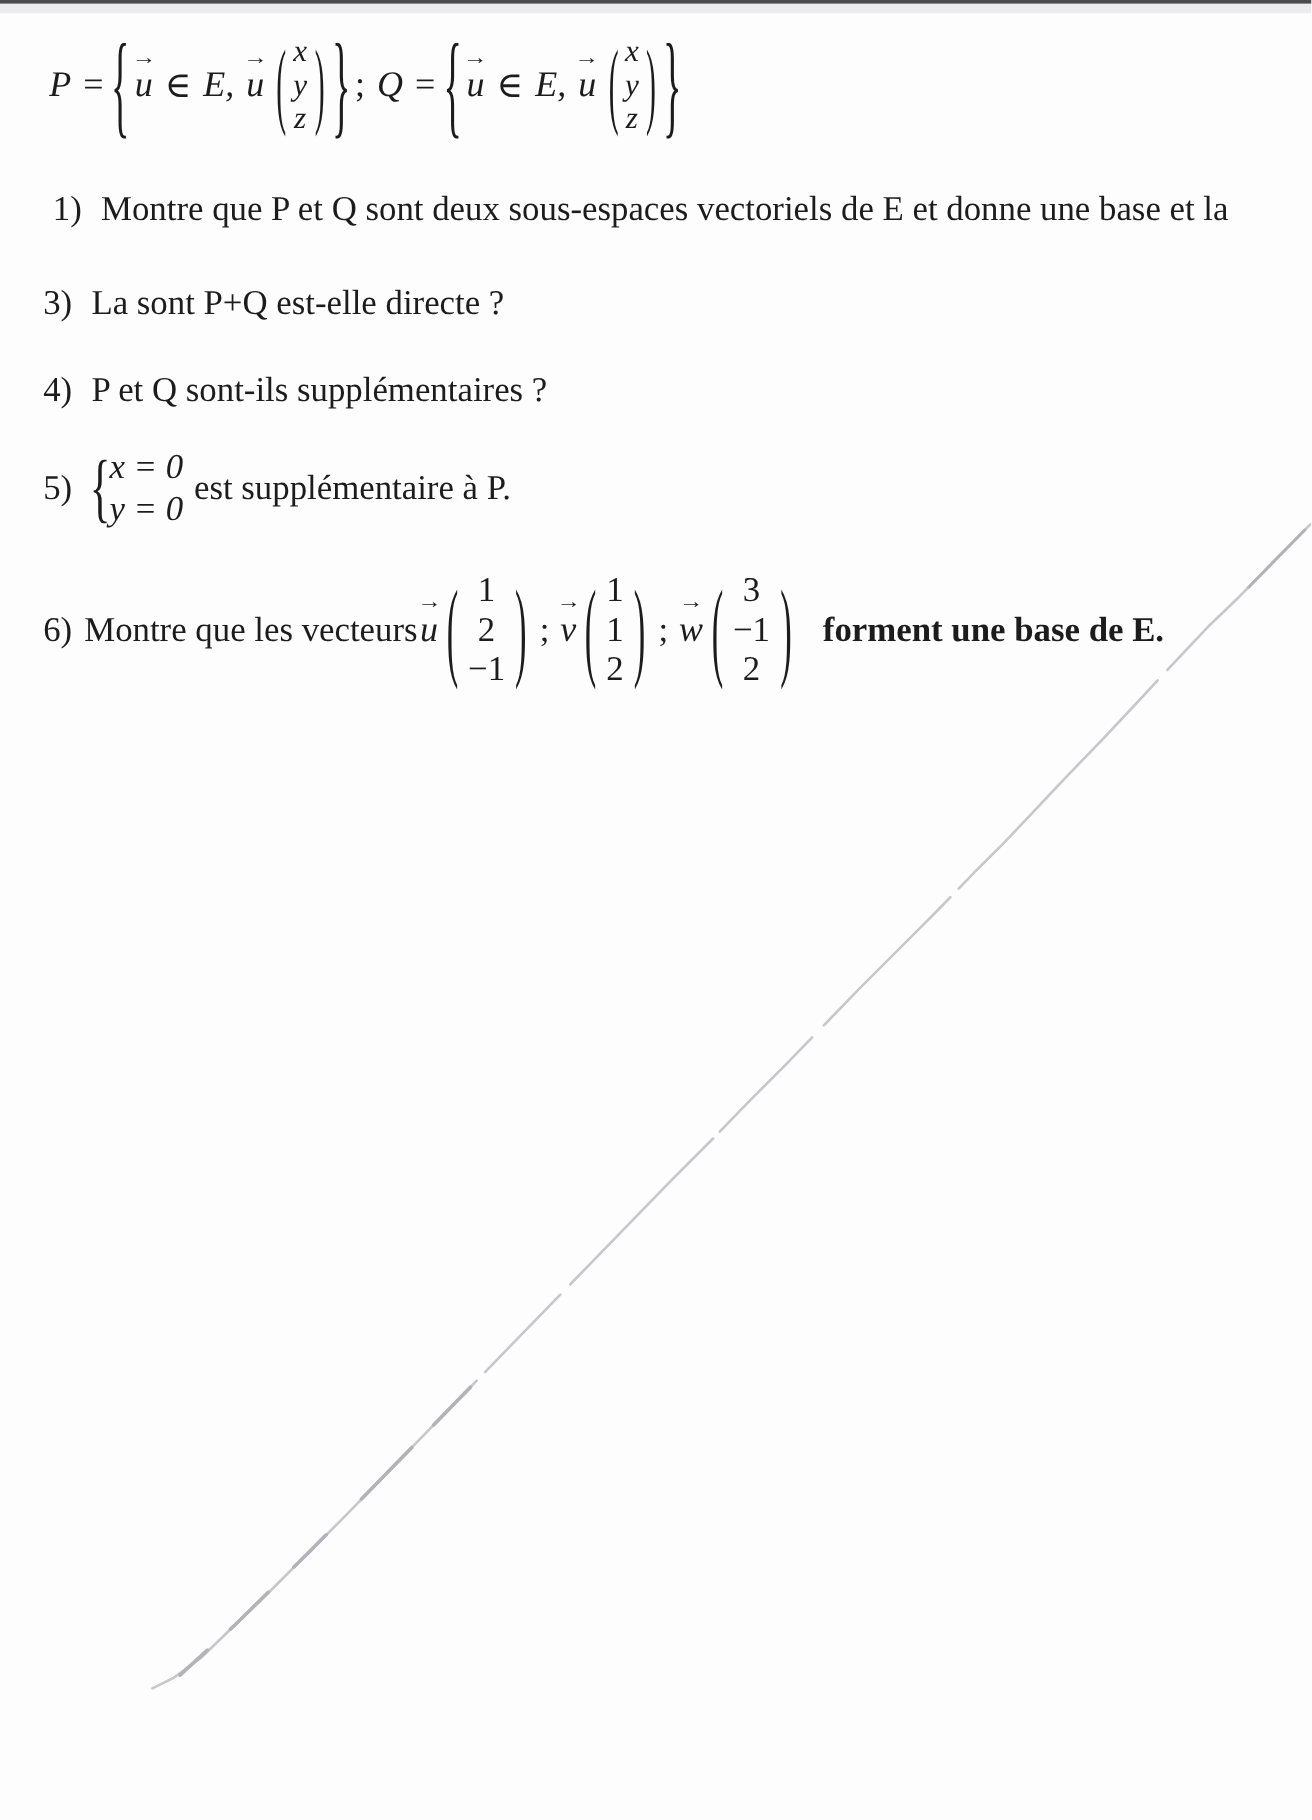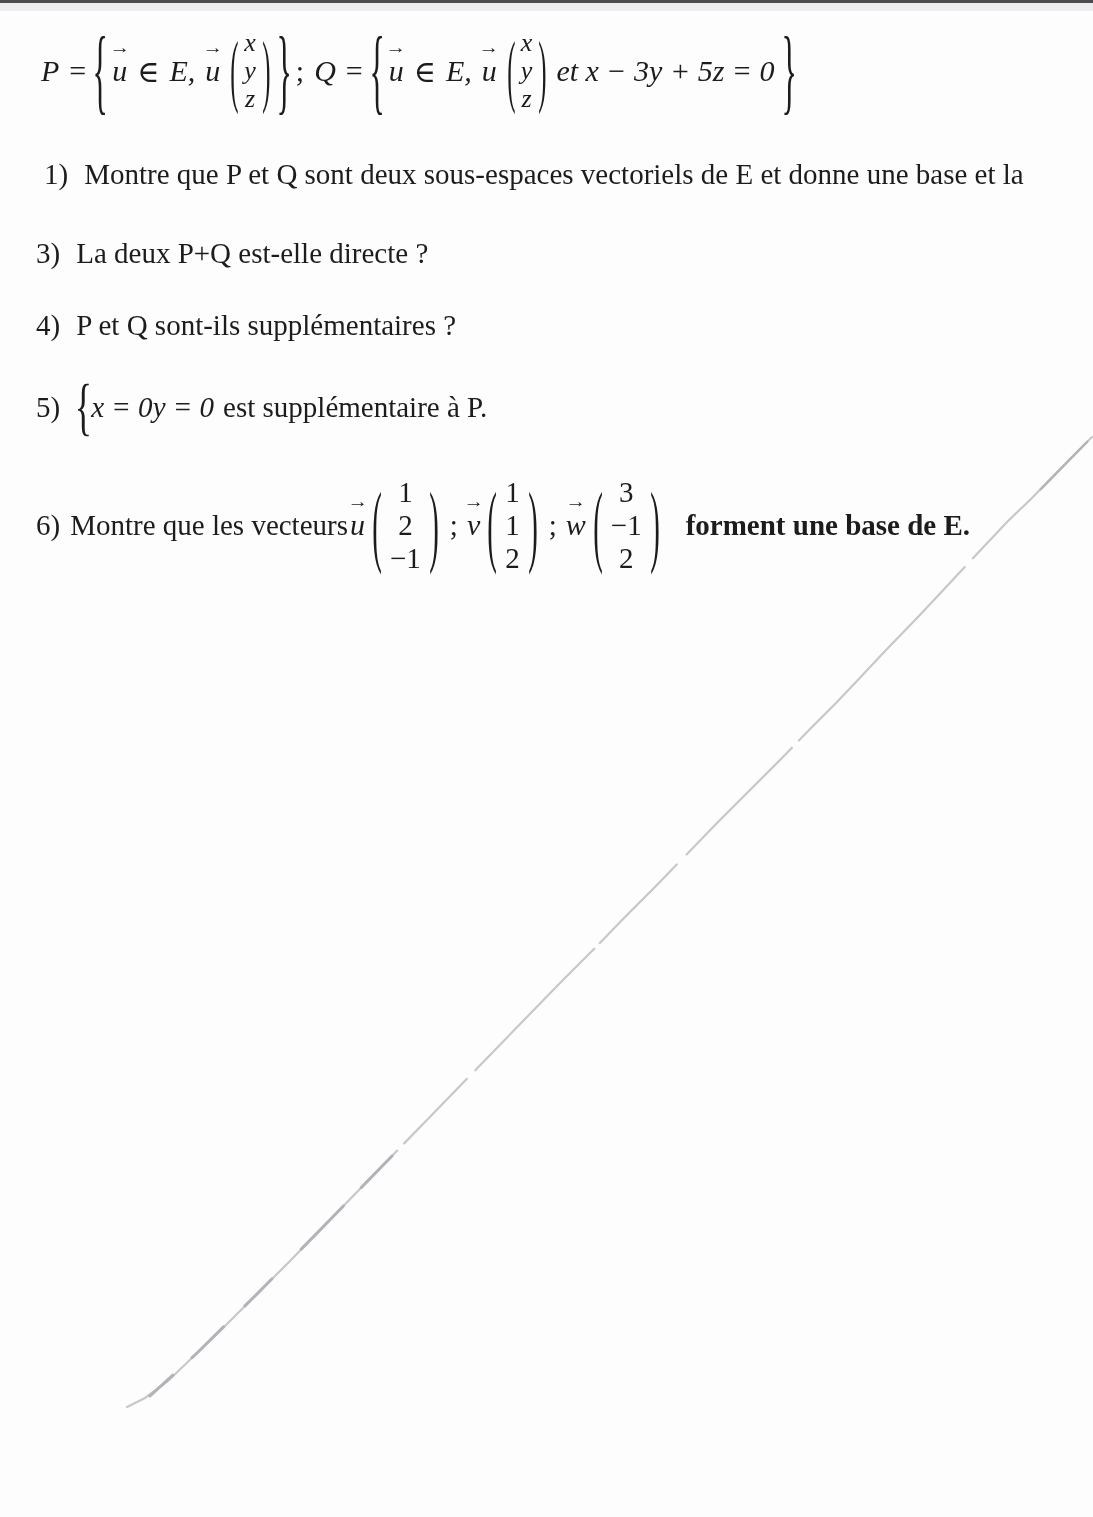--- a/index.html
+++ b/index.html
@@ -65,21 +65,21 @@
   .q4 { margin-top:32px; line-height:40px; }
   .q5 { margin-top:24px; display:flex; align-items:center; height:76px; }
   .q5 .qnum { margin-right:12px; }
   .sys { display:flex; align-items:center; margin-left:2px; }
   .sys-brace {
     display:inline-block; font-size:40px; line-height:1;
     transform:scale(0.9,1.6);
     width:15px; text-align:center;
   }
   .sys .col {
-    display:flex; flex-direction:row;
+    display:flex; flex-direction:column;
     font-style:italic; font-size:29px; line-height:35px;
     margin-left:2px;
   }
   .q5 .after { margin-left:9px; }
   .q6 { margin-top:25px; display:flex; align-items:center; height:110px; }
   .q6 .qnum { margin-right:10px; }
   .vgroup { display:flex; align-items:center; margin:0 2px; }
   .vgroup .col {
     display:flex; flex-direction:column; align-items:center;
     font-size:29px; line-height:33px; margin:0 6px;
@@ -128,31 +128,30 @@
     <span class="tok vec"><span class="arr">→</span><span>u</span></span>
     <span class="colvec">
       <span class="vparen">(</span>
       <span class="col">
         <span>x</span>
         <span>y</span>
         <span>z</span>
       </span>
       <span class="vparen">)</span>
     </span>
-    <span class="tok">et x − 3y + 5z = 0</span>
     <span class="vbrace">}</span>
   </div>
 
   <div class="item q1">
     <div><span class="qnum">1)</span><span>Montre que P et Q sont deux sous-espaces vectoriels de E et donne une base et la</span></div>
   </div>
 
 
   <div class="item q3">
-    <span class="qnum">3)</span><span>La deux P+Q est-elle directe ?</span>
+    <span class="qnum">3)</span><span>La sont P+Q est-elle directe ?</span>
   </div>
 
   <div class="item q4">
     <span class="qnum">4)</span><span>P et Q sont-ils supplémentaires ?</span>
   </div>
 
   <div class="item q5">
     <span class="qnum">5)</span>
     <span class="sys">
       <span class="sys-brace">{</span>

